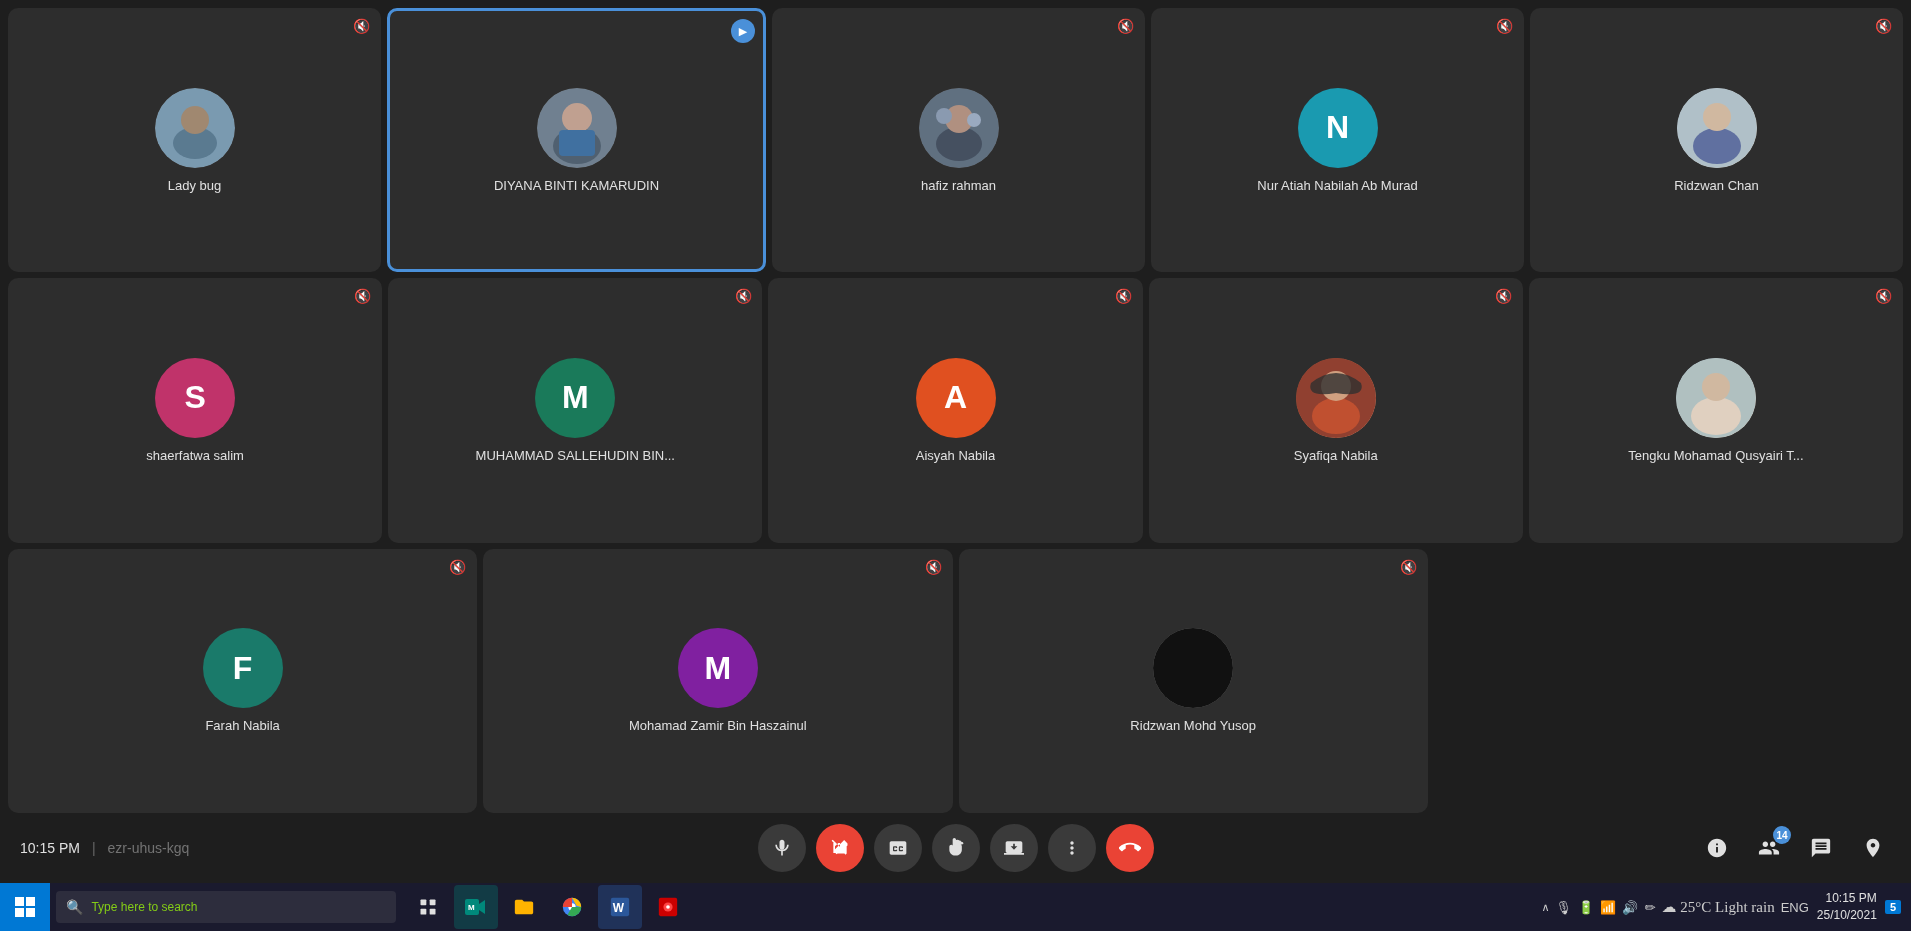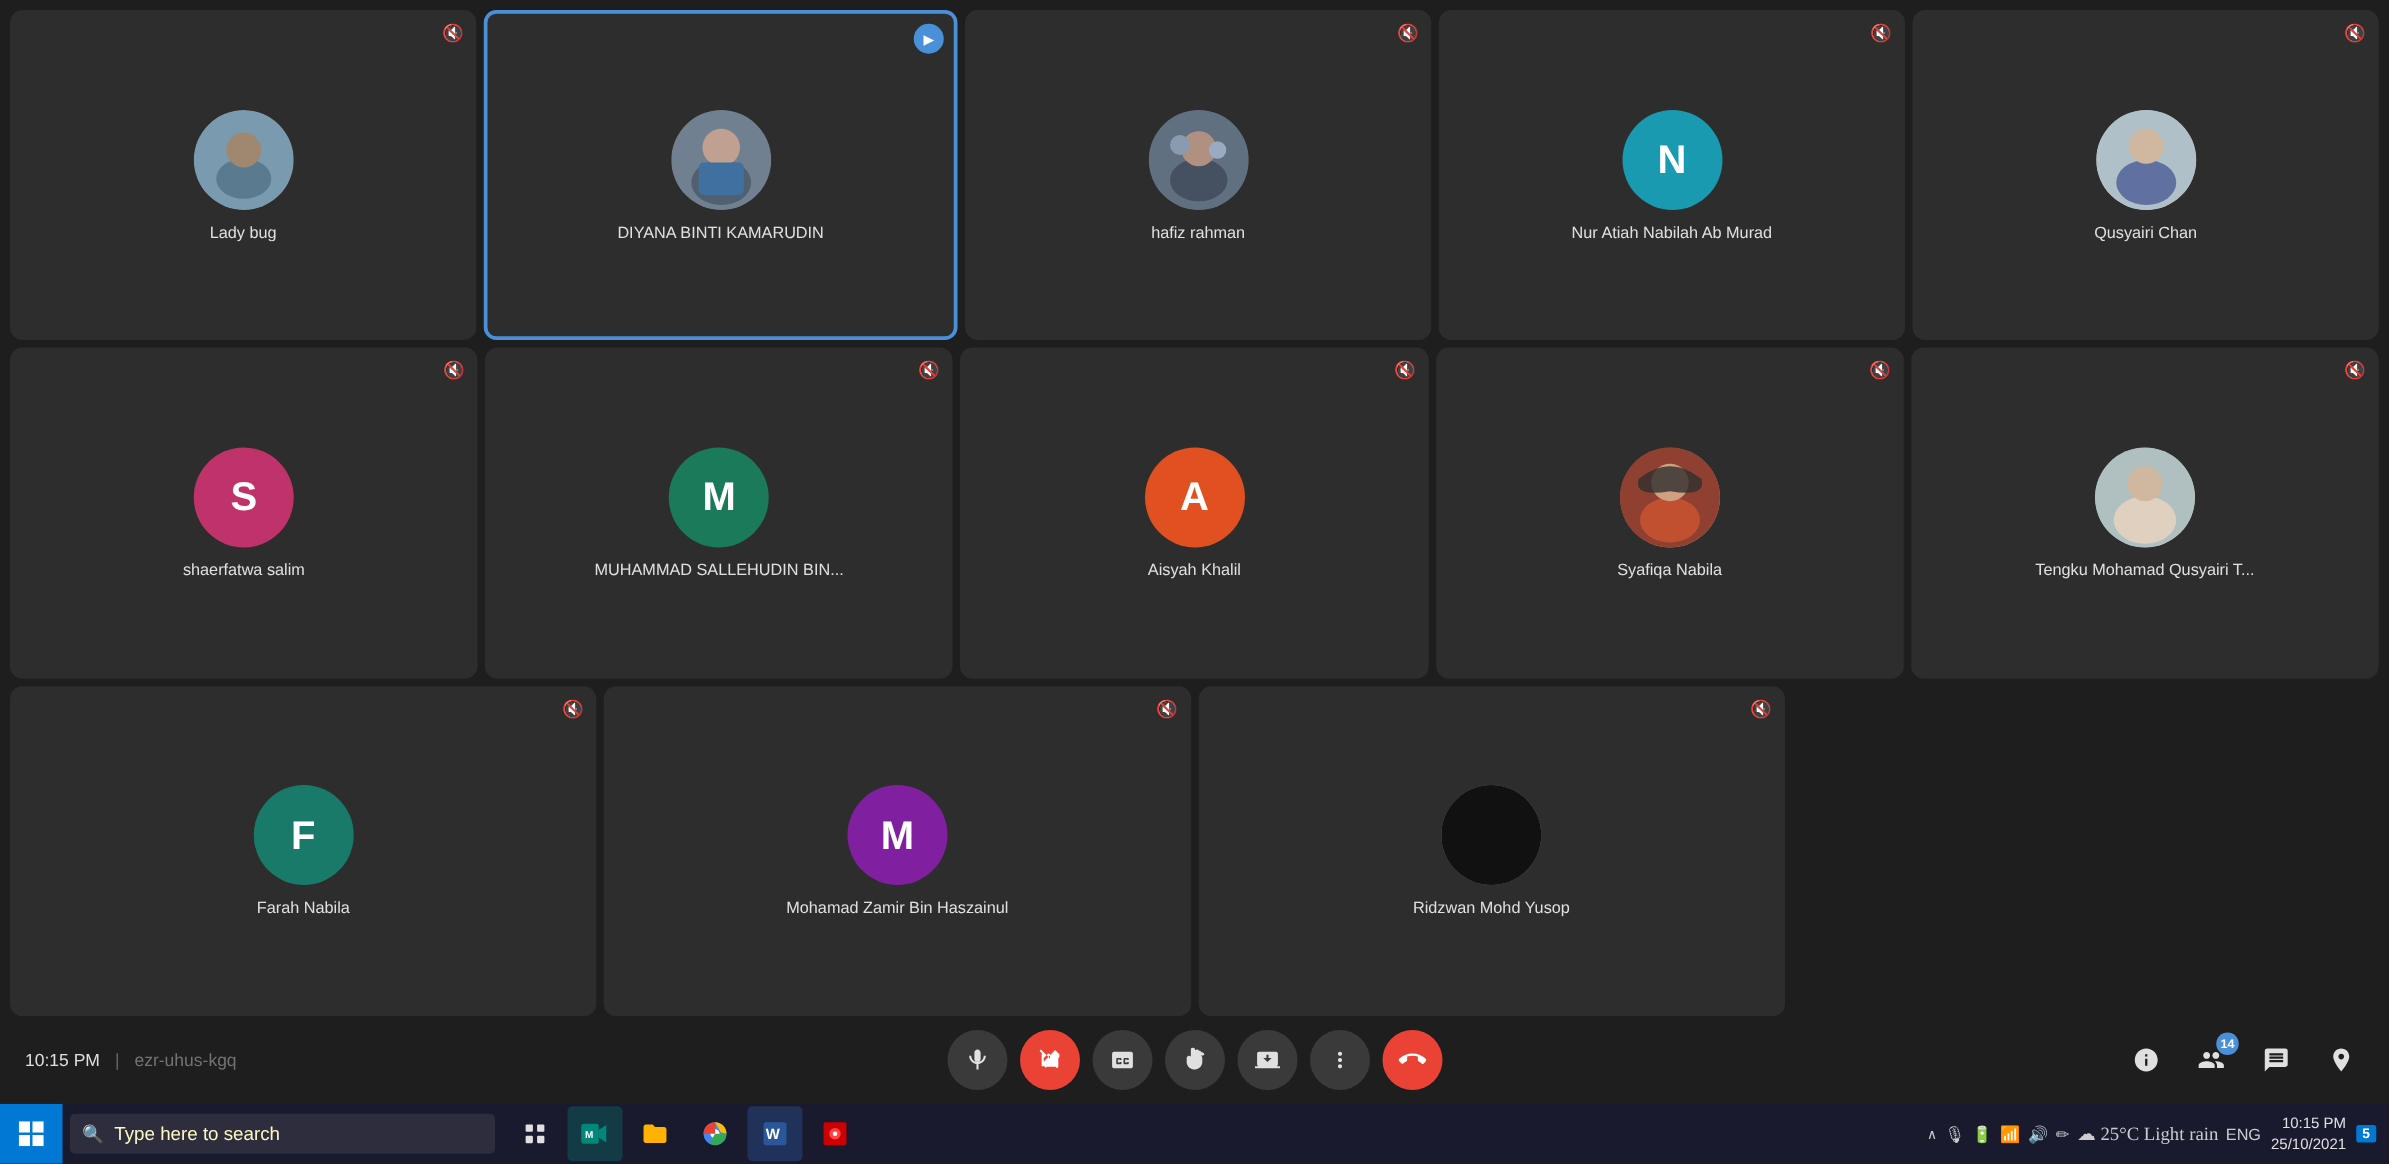--- a/index.html
+++ b/index.html
@@ -225,22 +225,22 @@
       gap: 8px;
       cursor: text;
     }
 
     .taskbar-search-icon {
       color: #aaa;
       font-size: 14px;
     }
 
     .taskbar-search-text {
-      color: #fef9c3;
-      font-size: 15px;
+      color: #84cc16;
+      font-size: 12px;
     }
 
     .taskbar-apps {
       display: flex;
       align-items: center;
       gap: 4px;
       margin-left: 10px;
     }
 
     .taskbar-app {
@@ -376,21 +376,21 @@
 
     <div class="video-tile">
       <span class="mute-icon">🔇</span>
       <div class="avatar-inner-circle" style="background: linear-gradient(135deg,#a0b0c0,#d0c8b8);">
         <svg width="80" height="80" viewBox="0 0 80 80" xmlns="http://www.w3.org/2000/svg">
           <circle cx="40" cy="40" r="40" fill="#b0c0c8"></circle>
           <ellipse cx="40" cy="58" rx="24" ry="18" fill="#6070a0"></ellipse>
           <circle cx="40" cy="29" r="14" fill="#d0b8a0"></circle>
         </svg>
       </div>
-      <span class="participant-name">Qusyairi Chan</span>
+      <span class="participant-name">Ridzwan Chan</span>
     </div>
 
   </div>
 
   <div class="video-row video-row-5">
 
     <div class="video-tile">
       <span class="mute-icon">🔇</span>
       <div class="avatar-circle" style="background:#c0336a;">S</div>
       <span class="participant-name">shaerfatwa salim</span>
@@ -398,21 +398,21 @@
 
     <div class="video-tile">
       <span class="mute-icon">🔇</span>
       <div class="avatar-circle" style="background:#1a7a5a;">M</div>
       <span class="participant-name">MUHAMMAD SALLEHUDIN BIN...</span>
     </div>
 
     <div class="video-tile">
       <span class="mute-icon">🔇</span>
       <div class="avatar-circle" style="background:#e05020;">A</div>
-      <span class="participant-name">Aisyah Khalil</span>
+      <span class="participant-name">Aisyah Nabila</span>
     </div>
 
     <div class="video-tile">
       <span class="mute-icon">🔇</span>
       <div class="avatar-inner-circle" style="background:linear-gradient(135deg,#804030,#c06040,#e09070);">
         <svg width="80" height="80" viewBox="0 0 80 80" xmlns="http://www.w3.org/2000/svg">
           <circle cx="40" cy="40" r="40" fill="#904030"></circle>
           <ellipse cx="40" cy="58" rx="24" ry="18" fill="#c05030"></ellipse>
           <circle cx="40" cy="28" r="15" fill="#d0a080"></circle>
           <path d="M15,25 Q40,5 65,25 Q70,40 40,35 Q10,40 15,25Z" fill="#303030" opacity="0.8"></path>

